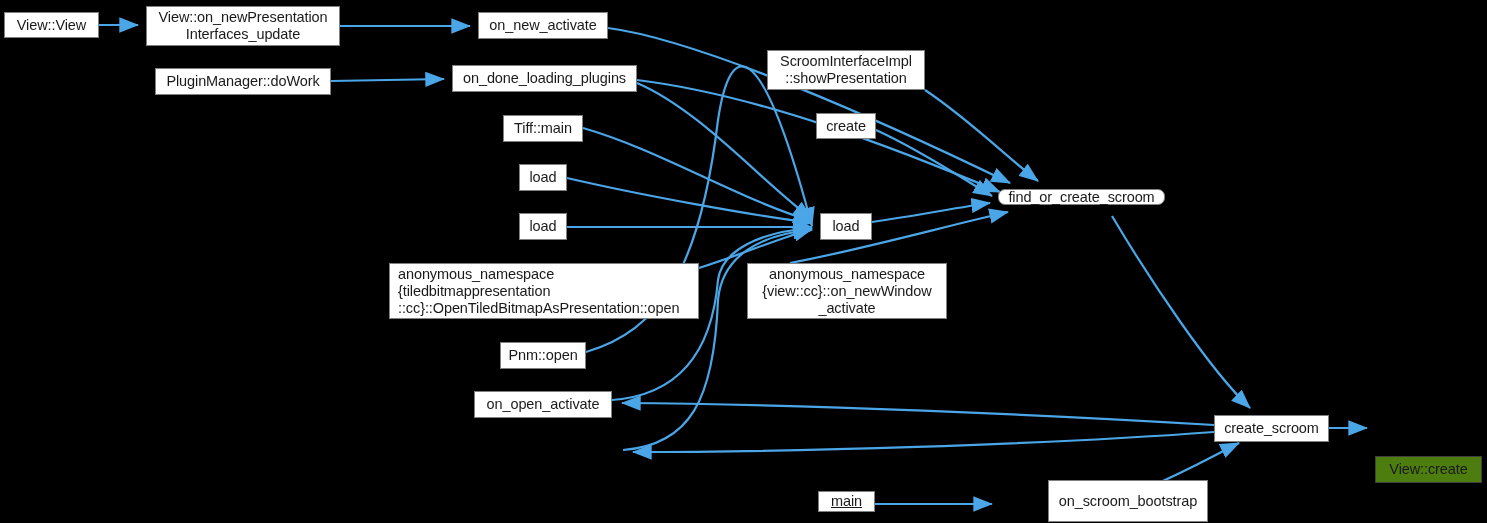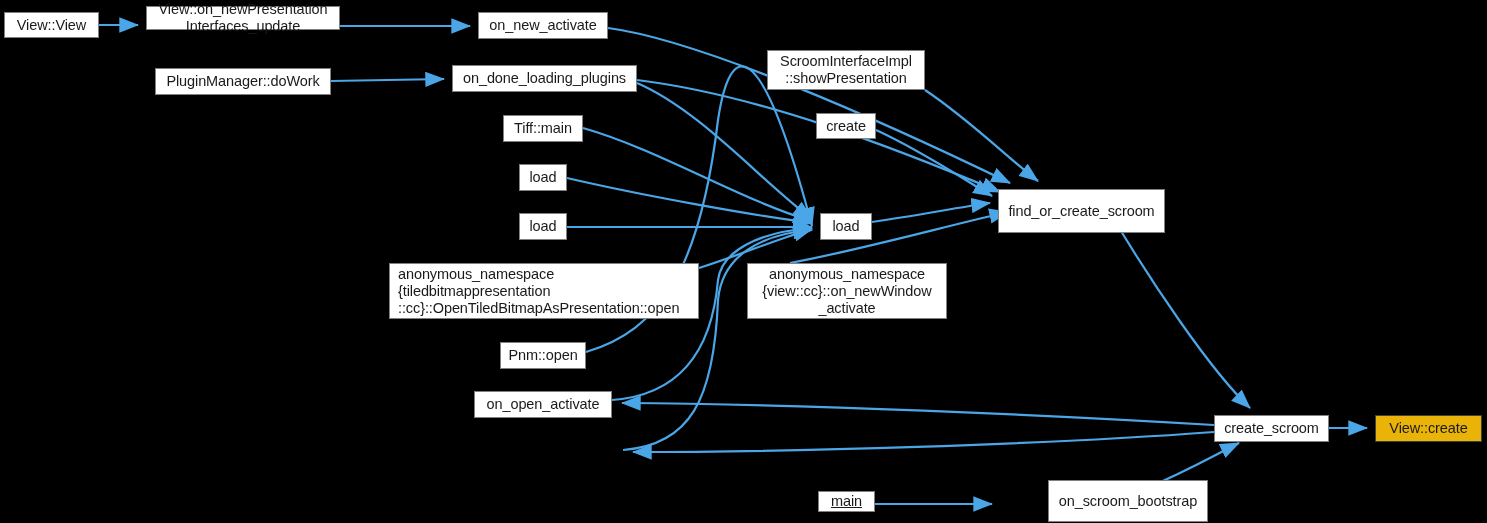--- a/index.html
+++ b/index.html
@@ -41,22 +41,23 @@
     line-height: 17px;
     display: flex;
     align-items: center;
     justify-content: flex-start;
     text-align: center;
     white-space: pre;
     letter-spacing: -0.1px;
     cursor: default;
   }
   .gnode.highlight {
-    background: #eab308;
+    background: #4d7c0f;
     border: 1px solid #404040;
+    margin-top: 41px;
   }
   .gnode.leftalign {
     justify-content: flex-start;
     text-align: left;
     padding-left: 8px;
   }
   .gnode .nlabel {
     display: block;
     width: 100%;
   }
@@ -97,31 +98,31 @@
         <path d="M 1214,425 C 1050,415 800,404 622,403" fill="none" stroke="#4ba6e8" stroke-width="2.2" marker-end="url(#arrowhead)"></path>
         <path d="M 1214,432 C 1040,445 790,452 633,452" fill="none" stroke="#4ba6e8" stroke-width="2.2" marker-end="url(#arrowhead)"></path>
         <path d="M 1329,428 L 1367,428" fill="none" stroke="#4ba6e8" stroke-width="2.2" marker-end="url(#arrowhead)"></path>
         <path d="M 1140,491 C 1190,470 1220,452 1239,443" fill="none" stroke="#4ba6e8" stroke-width="2.2" marker-end="url(#arrowhead)"></path>
         <path d="M 875,504 L 992,504" fill="none" stroke="#4ba6e8" stroke-width="2.2" marker-end="url(#arrowhead)"></path>
       </g>
   </svg>
 
   <div id="node-layer">
       <div class="gnode" style="left: 4px; top: 12px; width: 95px; height: 26px;"><span class="nlabel">View::View</span></div>
-      <div class="gnode" style="left: 146px; top: 6px; width: 194px; height: 24px;"><span class="nlabel">View::on_newPresentation
+      <div class="gnode" style="left: 146px; top: 6px; width: 194px; height: 40px;"><span class="nlabel">View::on_newPresentation
 Interfaces_update</span></div>
       <div class="gnode" style="left: 478px; top: 12px; width: 130px; height: 27px;"><span class="nlabel">on_new_activate</span></div>
       <div class="gnode" style="left: 155px; top: 68px; width: 176px; height: 27px;"><span class="nlabel">PluginManager::doWork</span></div>
       <div class="gnode" style="left: 452px; top: 65px; width: 185px; height: 27px;"><span class="nlabel">on_done_loading_plugins</span></div>
       <div class="gnode" style="left: 767px; top: 50px; width: 158px; height: 40px;"><span class="nlabel">ScroomInterfaceImpl
 ::showPresentation</span></div>
       <div class="gnode" style="left: 503px; top: 115px; width: 80px; height: 27px;"><span class="nlabel">Tiff::main</span></div>
       <div class="gnode" style="left: 816px; top: 113px; width: 60px; height: 26px;"><span class="nlabel">create</span></div>
       <div class="gnode" style="left: 519px; top: 164px; width: 48px; height: 27px;"><span class="nlabel">load</span></div>
-      <div class="gnode" style="left: 998px; top: 189px; width: 167px; height: 44px;"><span class="nlabel">find_or_create_scroom</span></div>
+      <div class="gnode" style="left: 998px; top: 189px; width: 167px; height: 16px; border-radius: 7px;"><span class="nlabel">find_or_create_scroom</span></div>
       <div class="gnode" style="left: 519px; top: 213px; width: 48px; height: 27px;"><span class="nlabel">load</span></div>
       <div class="gnode" style="left: 820px; top: 213px; width: 52px; height: 27px;"><span class="nlabel">load</span></div>
       <div class="gnode leftalign" style="left: 389px; top: 263px; width: 310px; height: 56px;"><span class="nlabel">anonymous_namespace
 {tiledbitmappresentation
 ::cc}::OpenTiledBitmapAsPresentation::open</span></div>
       <div class="gnode" style="left: 747px; top: 263px; width: 200px; height: 56px;"><span class="nlabel">anonymous_namespace
 {view::cc}::on_newWindow
 _activate</span></div>
       <div class="gnode" style="left: 500px; top: 342px; width: 86px; height: 27px;"><span class="nlabel">Pnm::open</span></div>
       <div class="gnode" style="left: 474px; top: 391px; width: 138px; height: 27px;"><span class="nlabel">on_open_activate</span></div>

